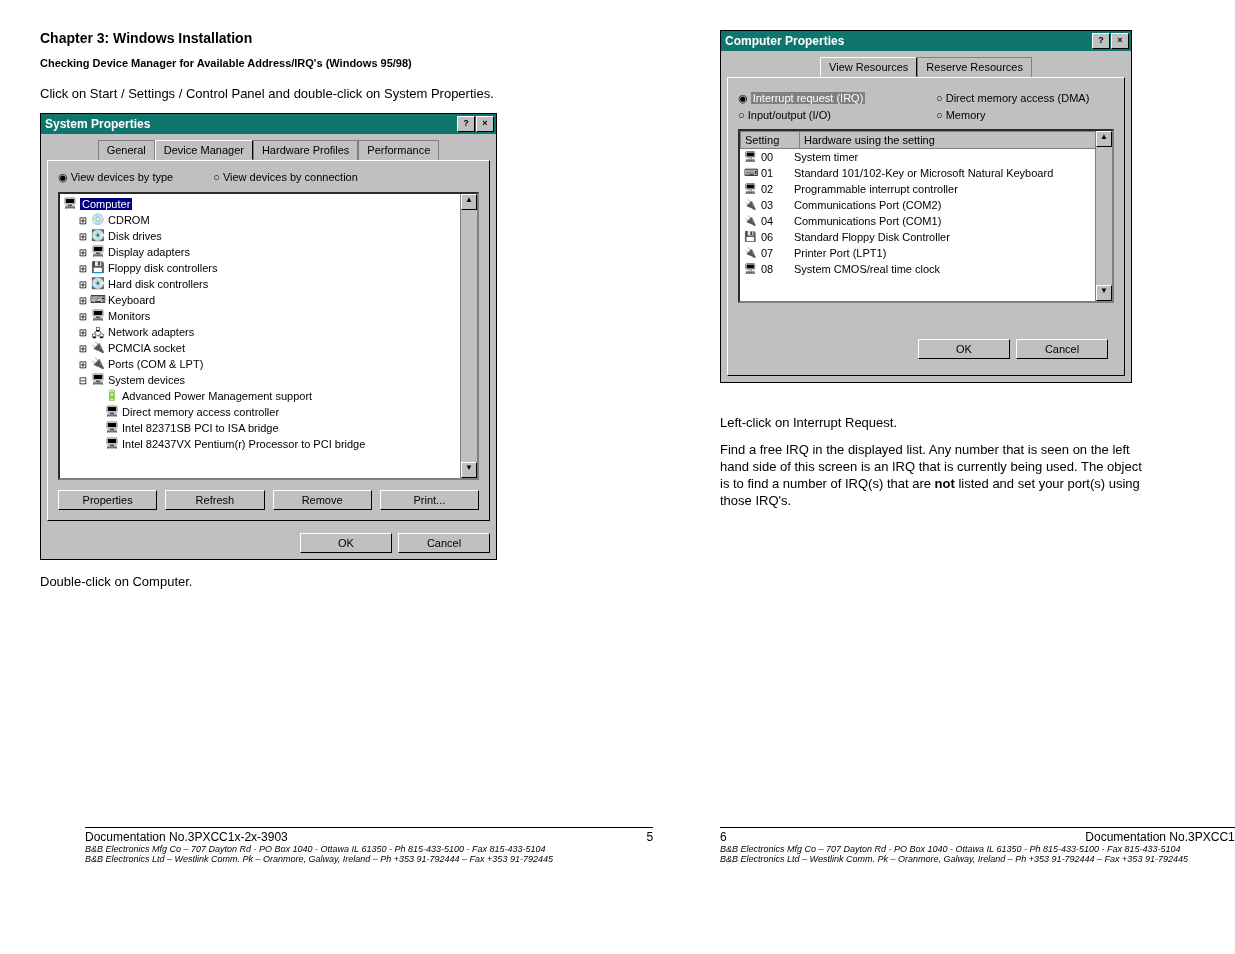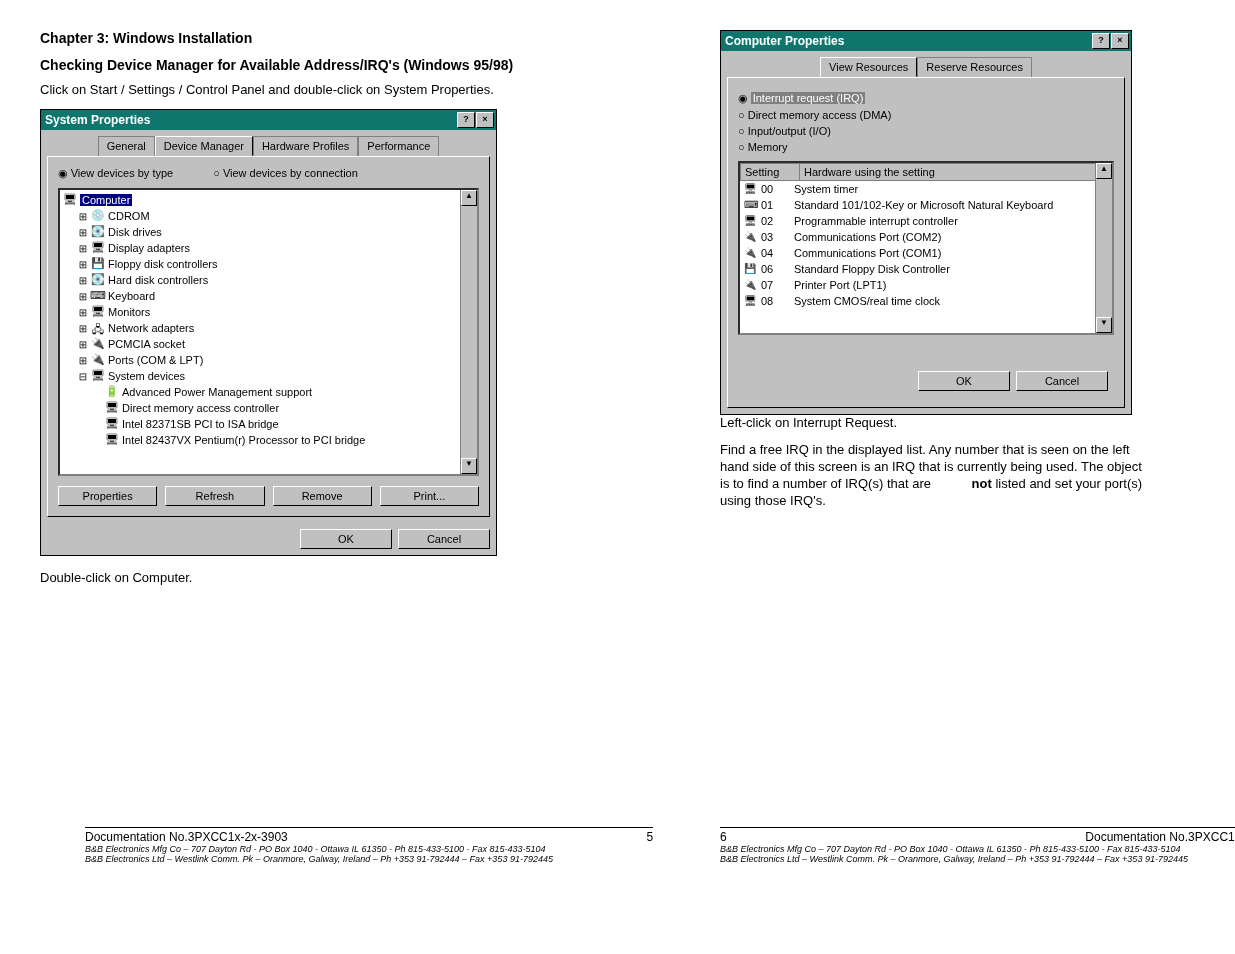--- a/index.html
+++ b/index.html
@@ -17,23 +17,23 @@
     display: flex;
     flex-direction: row;
   }
   .col {
     width: 50%;
     padding: 30px 40px 10px 40px;
     box-sizing: border-box;
   }
   .right-col { padding-left: 30px; }
   .chapter { font-weight: bold; font-size: 14px; margin-bottom: 10px; }
-  .subhead { font-weight: bold; font-size: 14px; margin-bottom: 8px; line-height: 1.3; }
+  .subhead { font-weight: bold; font-size: 11px; margin-bottom: 16px; line-height: 1.3; }
   .para { font-size: 13px; line-height: 1.3; margin-bottom: 10px; }
-  .bold { font-weight: bold; margin-left: 37px; }
+  .bold { font-weight: bold; }
   
   .win {
     border: 1px solid #000;
     background: #c0c0c0;
     width: 455px;
     font-family: "MS Sans Serif", Arial, sans-serif;
     font-size: 11px;
     margin-bottom: 14px;
   }
   .titlebar {
@@ -137,21 +137,21 @@
     background:#fff; border:2px inset #808080; height:170px; position:relative;
     font-size:11px;
   }
   .listhdr { background:#c0c0c0; border:1px solid #808080; display:flex; font-size:11px; }
   .listhdr .c1 { width:50px; padding:2px 4px; border-right:1px solid #808080; }
   .listhdr .c2 { flex:1; padding:2px 4px; }
   .listrow { display:flex; height:16px; align-items:center; }
   .listrow .lc1 { width:50px; padding-left:4px; display:flex; align-items:center; }
   .listrow .lc2 { flex:1; }
   .sp-ico { width:14px; height:12px; display:inline-block; margin-right:3px; font-size:10px; }
-  .radiogrid { display:grid; grid-template-columns: 1fr; gap:4px 20px; margin:4px 0 8px 0; font-size:11px; }
+  .radiogrid { display:grid; grid-template-columns: 1fr 1fr; gap:4px 20px; margin:4px 0 8px 0; font-size:11px; }
   .radiogrid .sel { color:#fff; background:#808080; padding:0 2px; }
   .footer {
     position:absolute;
     width: 46%;
     bottom: 90px;
     font-size: 10px;
   }
   .footer.left { left:85px; }
   .footer.right { left:720px; }
   .footer hr { border:none; border-top:1px solid #000; margin:2px 0; }

